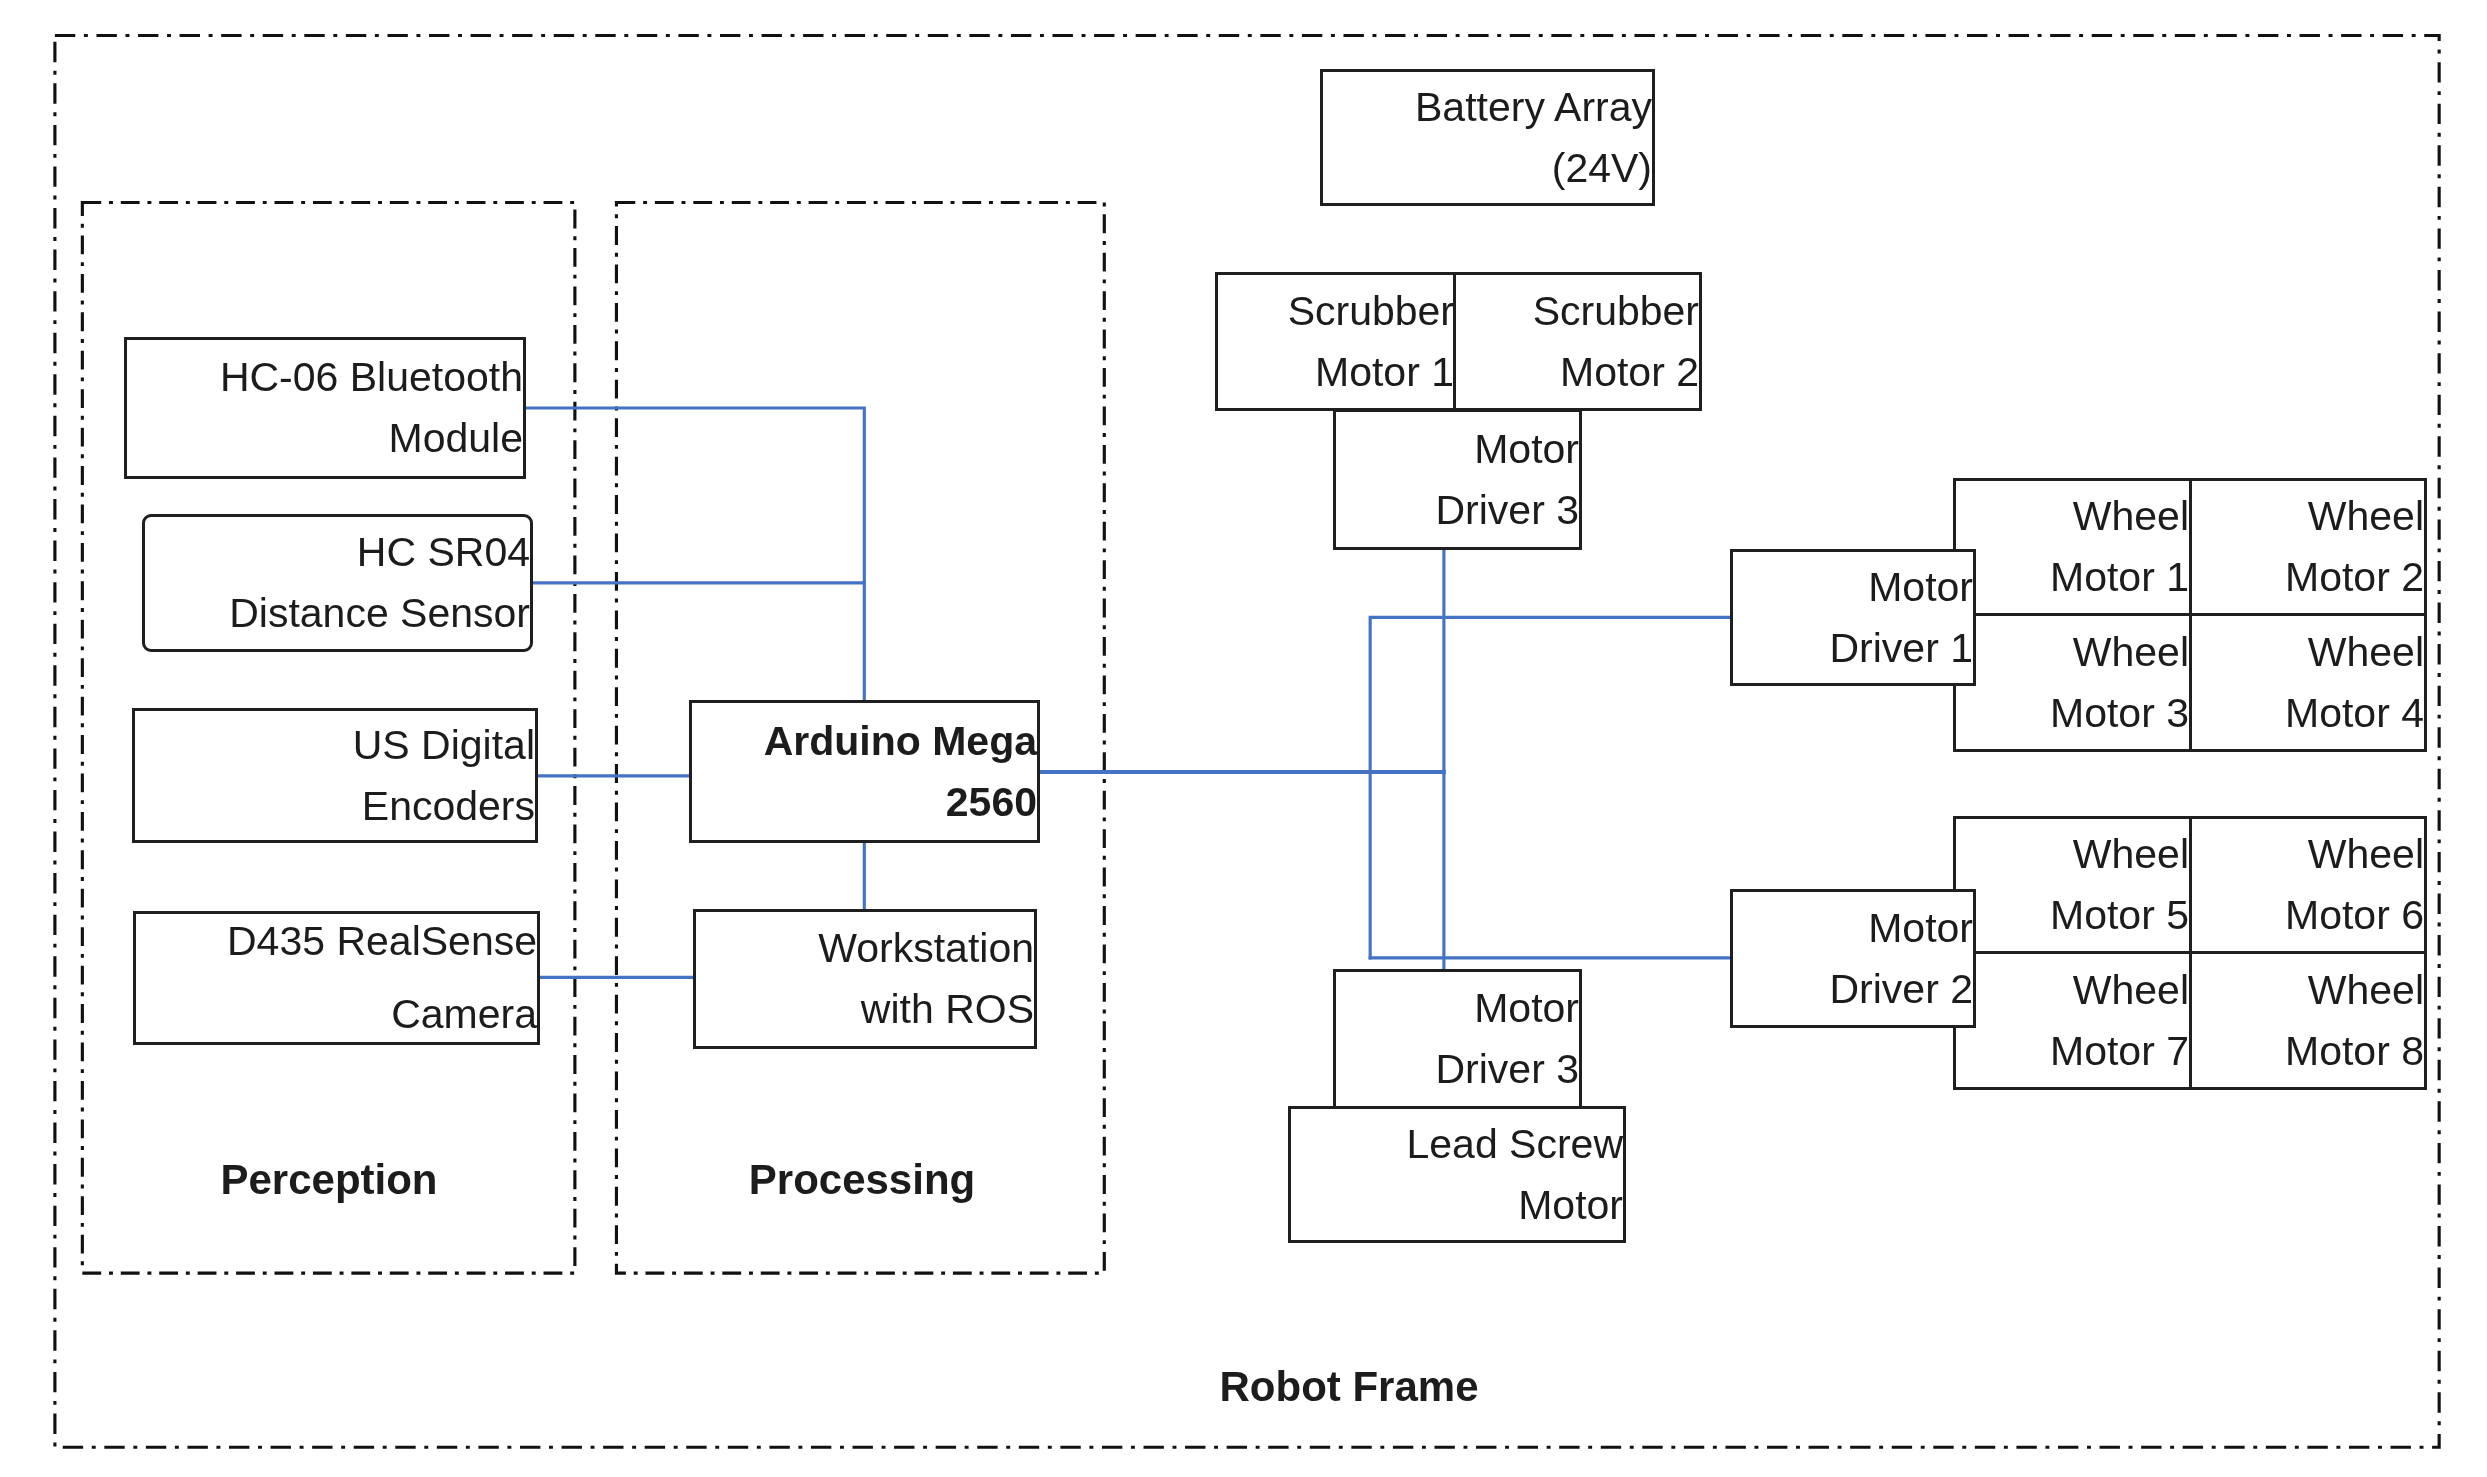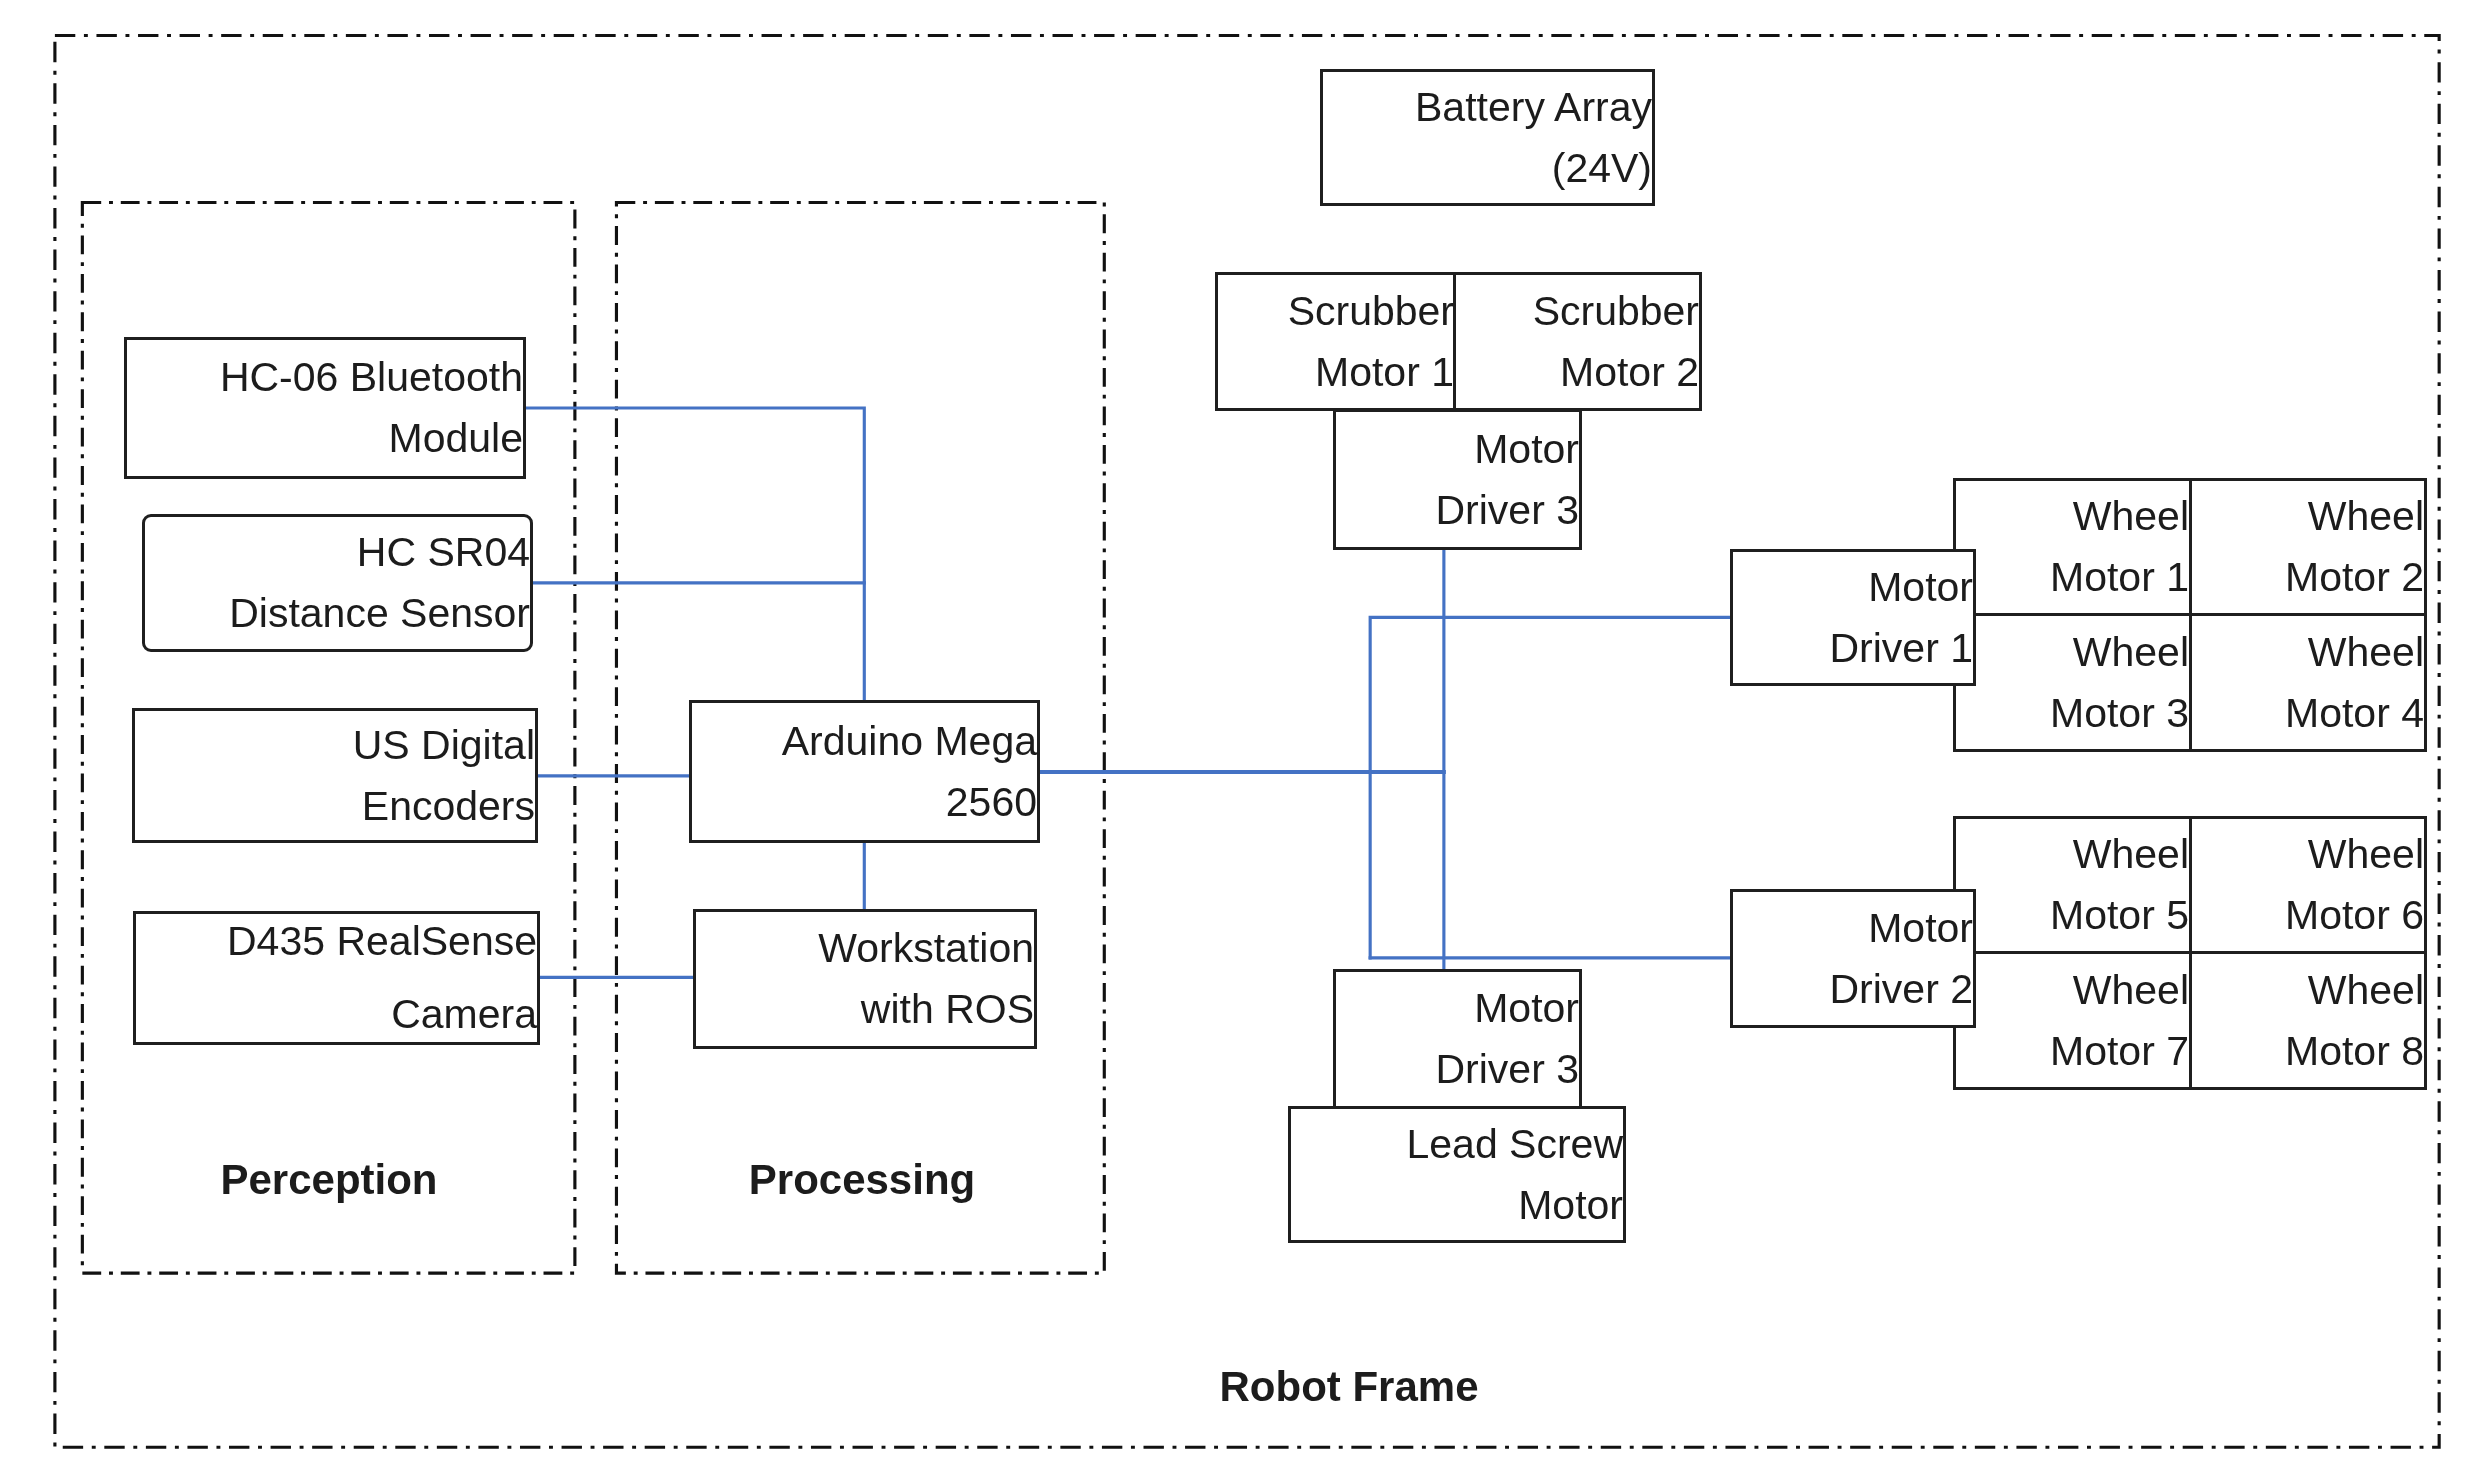--- a/index.html
+++ b/index.html
@@ -122,21 +122,21 @@
         <span>Distance Sensor</span>
       </div>
       <div class="box" style="left: 132px; top: 708px; width: 406px; height: 135px;">
         <span>US Digital</span>
         <span>Encoders</span>
       </div>
       <div class="box" style="left: 133px; top: 911px; width: 407px; height: 134px; gap: 12px;">
         <span>D435 RealSense</span>
         <span>Camera</span>
       </div>
-      <div class="box" style="left: 689px; top: 700px; width: 351px; height: 143px;">
+      <div class="box" style="left: 689px; top: 700px; width: 351px; height: 143px; font-weight: bold;">
         <span>Arduino Mega</span>
         <span>2560</span>
       </div>
       <div class="box" style="left: 693px; top: 909px; width: 344px; height: 140px;">
         <span>Workstation</span>
         <span>with ROS</span>
       </div>
       <div class="box" style="left: 1730px; top: 549px; width: 246px; height: 137px;">
         <span>Motor</span>
         <span>Driver 1</span>

